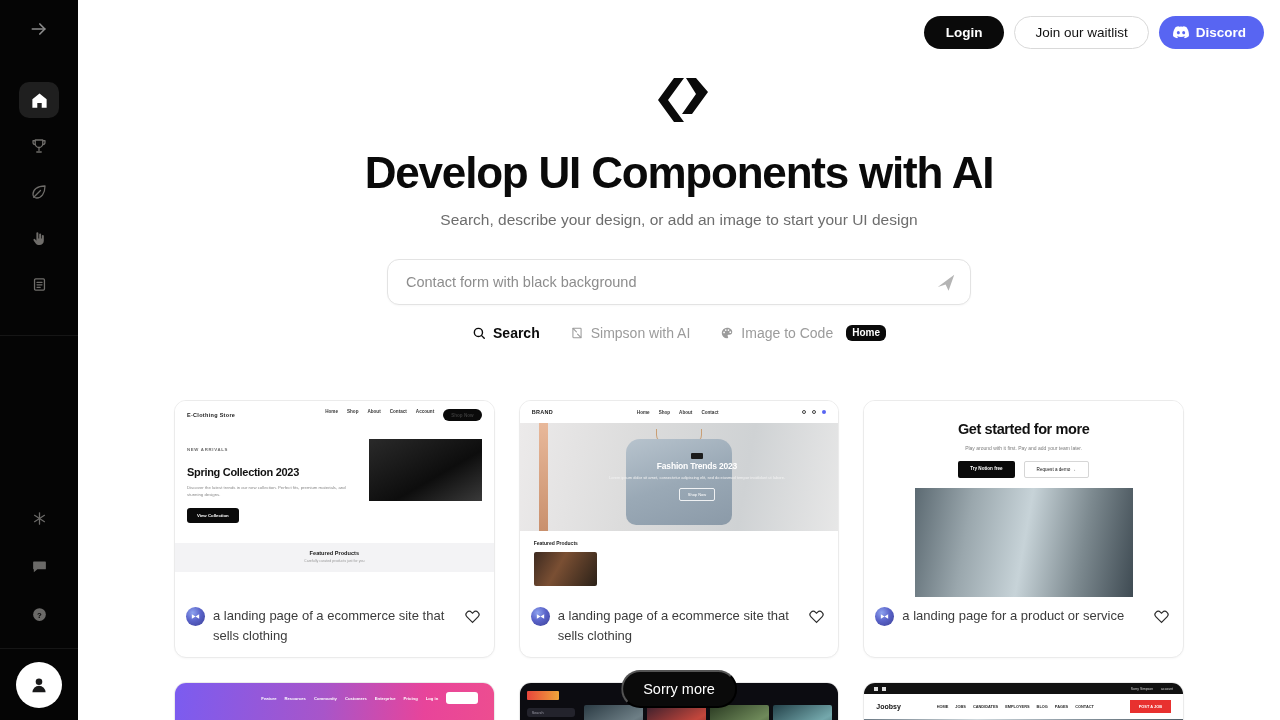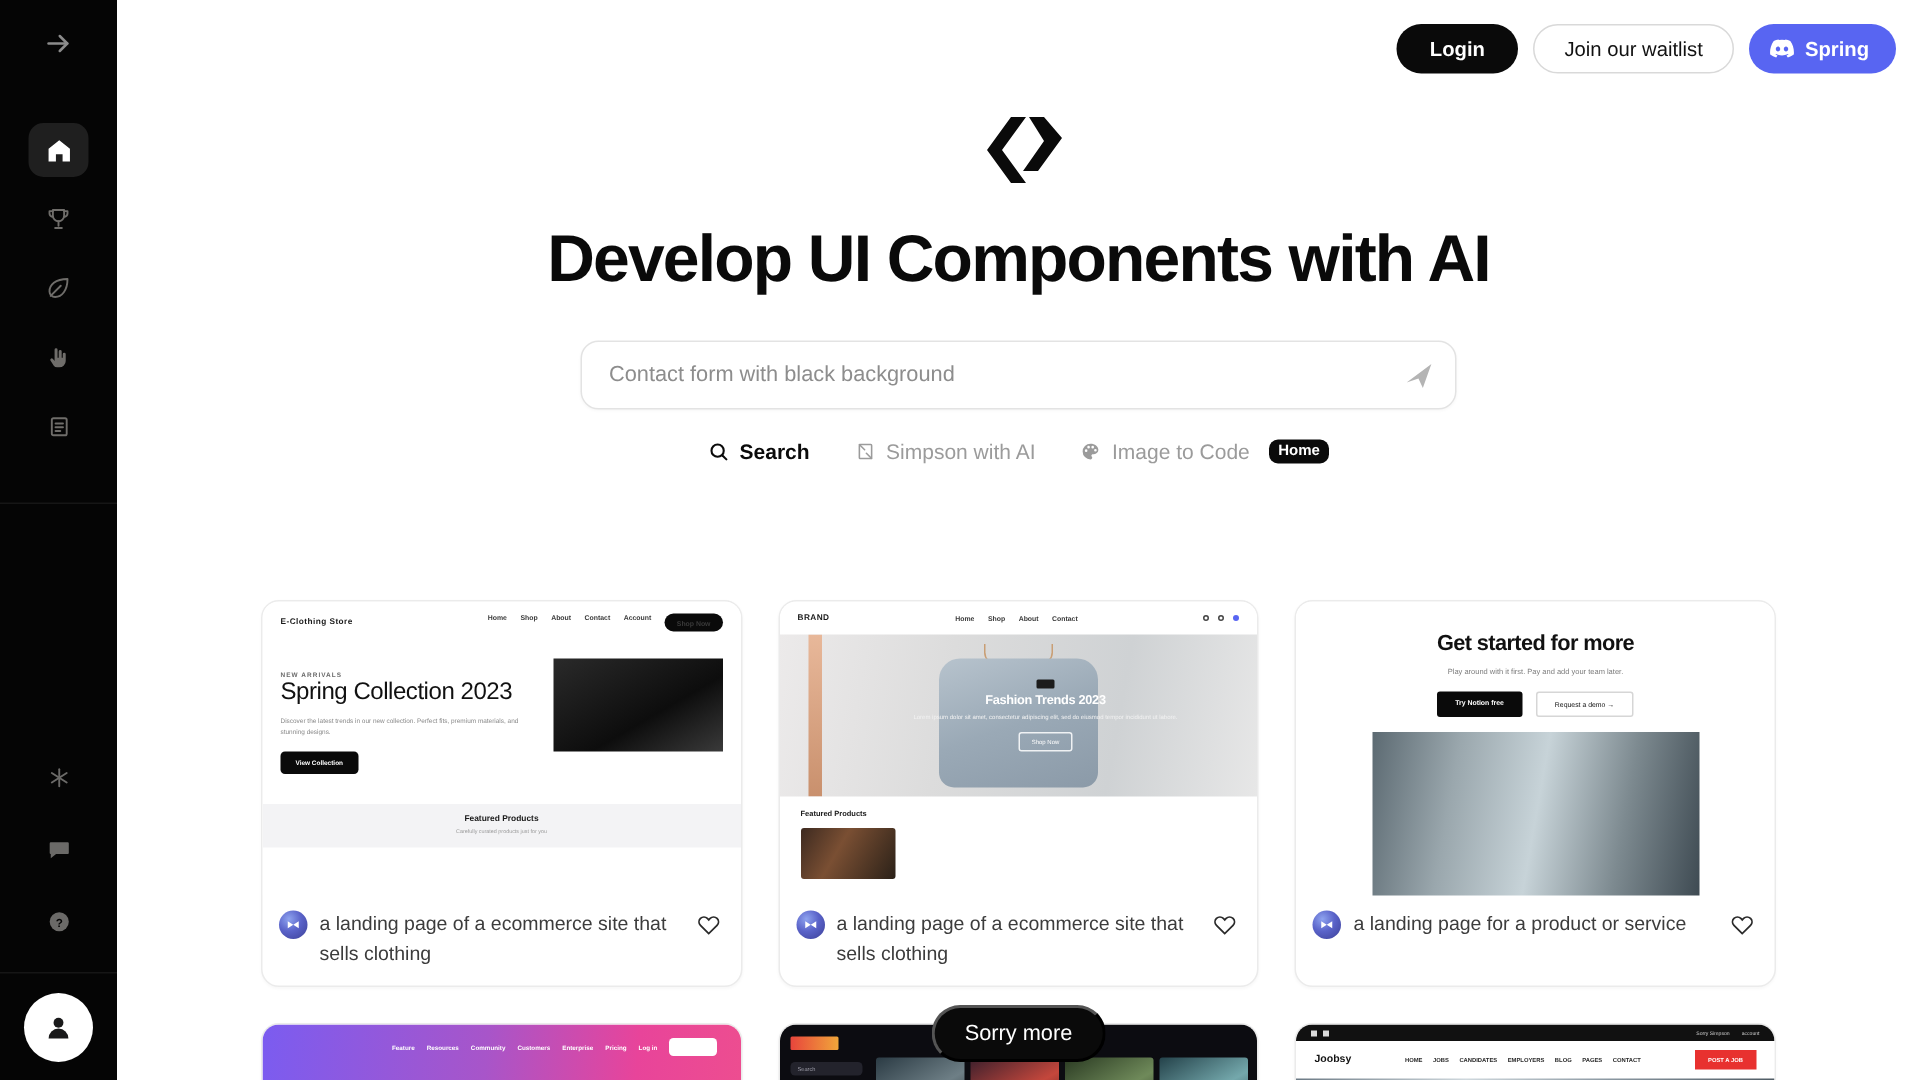--- a/index.html
+++ b/index.html
@@ -126,21 +126,21 @@
   .mini-nav { display: flex; align-items: center; justify-content: space-between; padding: 8px 12px; }
   .mini-brand { font-size: 5.5px; font-weight: 700; letter-spacing: .3px; color: #1a1a1a; }
   .mini-links { display: flex; gap: 9px; }
   .mini-links span { font-size: 4.6px; color: #3a3a3a; font-weight: 600; }
   .mini-cta { background: #0a0a0a; color: #fff; font-size: 4.2px; border-radius: 99px; padding: 3.5px 8px; font-weight: 700; }
 
   
   .c1-body { display: flex; padding: 10px 12px 0; gap: 10px; }
   .c1-left { flex: 1; padding-top: 8px; }
   .c1-eyebrow { font-size: 4.3px; font-weight: 700; letter-spacing: .7px; color: #6a6a6a; }
-  .c1-title { font-size: 16px; font-weight: 400; color: #111; margin-top: 1px; letter-spacing: -.3px; }
+  .c1-title { font-size: 11px; font-weight: 700; color: #111; margin-top: 14px; letter-spacing: -.3px; }
   .c1-desc { font-size: 4.3px; color: #888; margin-top: 6px; line-height: 1.7; }
   .c1-btn { margin-top: 9px; display: inline-block; background: #0a0a0a; color: #fff; font-size: 4.3px; font-weight: 700; padding: 5px 10px; border-radius: 3px; }
   .c1-img { width: 113px; height: 62px; background: linear-gradient(150deg,#2a2a2a 0%, #0d0d0d 60%, #3a3a3a 100%); }
   .c1-feat { margin-top: 20px; background: #f3f3f5; padding: 7px 0 9px; text-align: center; }
   .c1-feat-t { font-size: 5.6px; font-weight: 700; color: #1a1a1a; }
   .c1-feat-s { font-size: 3.6px; color: #9a9a9a; margin-top: 3px; }
 
   
   .c2-hero { height: 108px; position: relative;
     background: linear-gradient(100deg,#eceaea 0%, #dcdcdc 35%, #cfd2d4 70%, #e7e7e7 100%); overflow:hidden; }
@@ -282,32 +282,33 @@
 
   <main class="main">
 
     <div class="topbar">
       <button class="btn btn-login">Login</button>
       <button class="btn btn-waitlist">Join our waitlist</button>
       <button class="btn btn-discord">
         <svg width="16" height="13" viewBox="0 0 24 19" fill="currentColor">
           <path d="M20.3 1.7A19.6 19.6 0 0 0 15.4.3l-.3.5a18 18 0 0 0-6.2 0L8.6.3A19.6 19.6 0 0 0 3.7 1.7C.6 6.3-.3 10.8.2 15.2a19.8 19.8 0 0 0 6 3 14.4 14.4 0 0 0 1.3-2 13 13 0 0 1-2-1l.5-.4a14.1 14.1 0 0 0 12 0l.5.4a12.8 12.8 0 0 1-2 1 14 14 0 0 0 1.3 2 19.7 19.7 0 0 0 6-3c.6-5.1-.8-9.6-3.5-13.5zM8 12.2c-1.2 0-2.2-1.1-2.2-2.4S6.8 7.3 8 7.3s2.2 1.1 2.2 2.5-1 2.4-2.2 2.4zm8 0c-1.2 0-2.2-1.1-2.2-2.4s1-2.5 2.2-2.5 2.2 1.1 2.2 2.5-1 2.4-2.2 2.4z"></path>
         </svg>
-        <span>Spring</span>
+        <span>Discord</span>
       </button>
     </div>
 
     <section class="hero">
       <div class="logo">
         <svg width="62" height="50" viewBox="0 0 62 50">
           <path d="M26 3 L36 3 L20 25 L36 47 L26 47 L10 25 Z" fill="#0a0a0a"></path>
           <path d="M38 3 L48 3 L60 17 L44 39 L34 39 L48 19 Z" fill="#0a0a0a"></path>
         </svg>
       </div>
       <h1 class="headline">Develop UI Components with AI</h1>
+      <p class="subhead">Search, describe your design, or add an image to start your UI design</p>
 
       <div class="searchwrap">
         <input class="searchbox" placeholder="Contact form with black background" style="">
         <span class="send-icon">
           <svg width="22" height="22" viewBox="0 0 24 24" fill="currentColor">
             <path d="M3 17.5 21 4 14.8 21.5 11.6 14.6z"></path>
           </svg>
         </span>
       </div>
 

